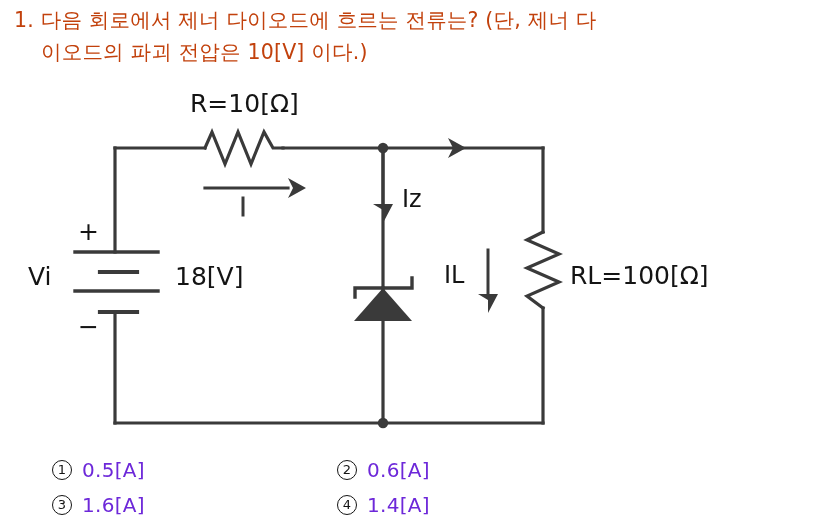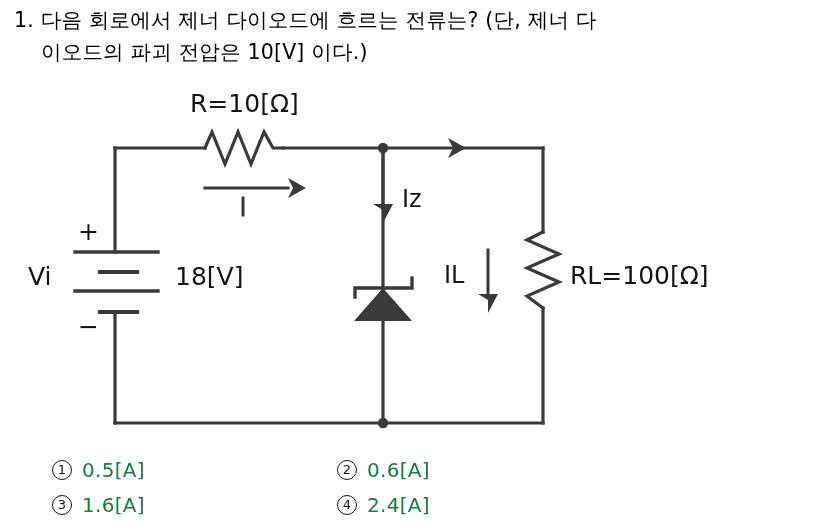--- a/index.html
+++ b/index.html
@@ -20,21 +20,21 @@
     position: absolute;
     left: 14px;
     top: 4px;
     width: 800px;
   }
   .q-line {
     font-size: 20.5px;
     letter-spacing: 0.2px;
     line-height: 32px;
     white-space: pre;
-    color: #000000;
+    color: #c2410c;
   }
   .q-line.first { padding-left: 0px; }
   .q-line.second { padding-left: 27px; }
 
   .circuit-wrap {
     position: absolute;
     left: 0px;
     top: 82px;
     width: 826px;
     height: 360px;
@@ -72,21 +72,21 @@
     font-size: 13px;
     line-height: 1;
     margin-right: 10px;
     color: #141414;
     flex: 0 0 auto;
     padding-bottom: 1px;
     box-sizing: border-box;
   }
   .ans-text {
     font-size: 20px;
-    color: #15803d;
+    color: #6d28d9;
     letter-spacing: 0.3px;
   }
 </style>
 </head>
 <body>
 
 <div class="question-block">
   <div class="q-line first">1. 다음 회로에서 제너 다이오드에 흐르는 전류는? (단, 제너 다</div>
   <div class="q-line second">이오드의 파괴 전압은 10[V] 이다.)</div>
 </div>
@@ -180,16 +180,16 @@
       <span class="ans-text">0.6[A]</span>
     </div>
   </div>
   <div class="ans-row">
     <div class="ans-cell">
       <span class="ans-num">3</span>
       <span class="ans-text">1.6[A]</span>
     </div>
     <div class="ans-cell">
       <span class="ans-num">4</span>
-      <span class="ans-text">2.4[A]</span>
+      <span class="ans-text">1.4[A]</span>
     </div>
   </div>
 </div>
 
 </body></html>

